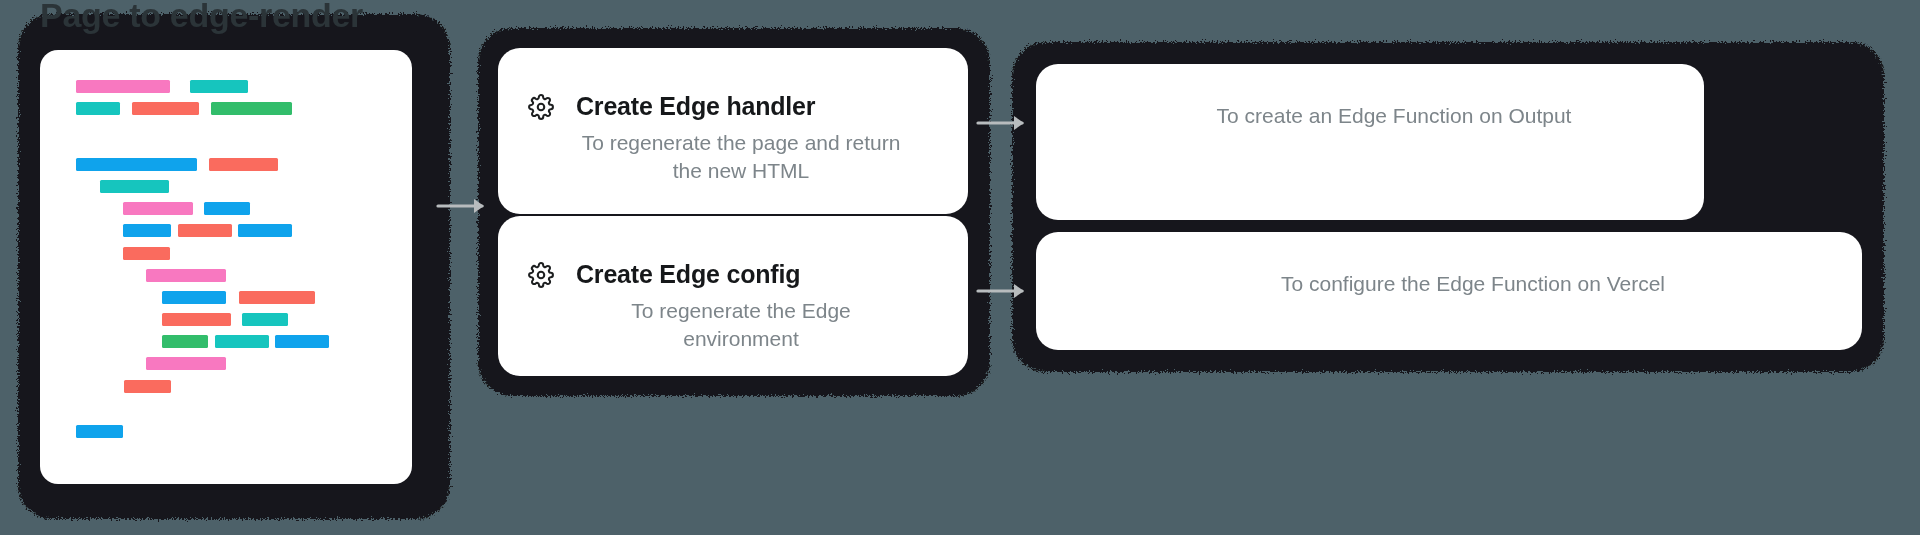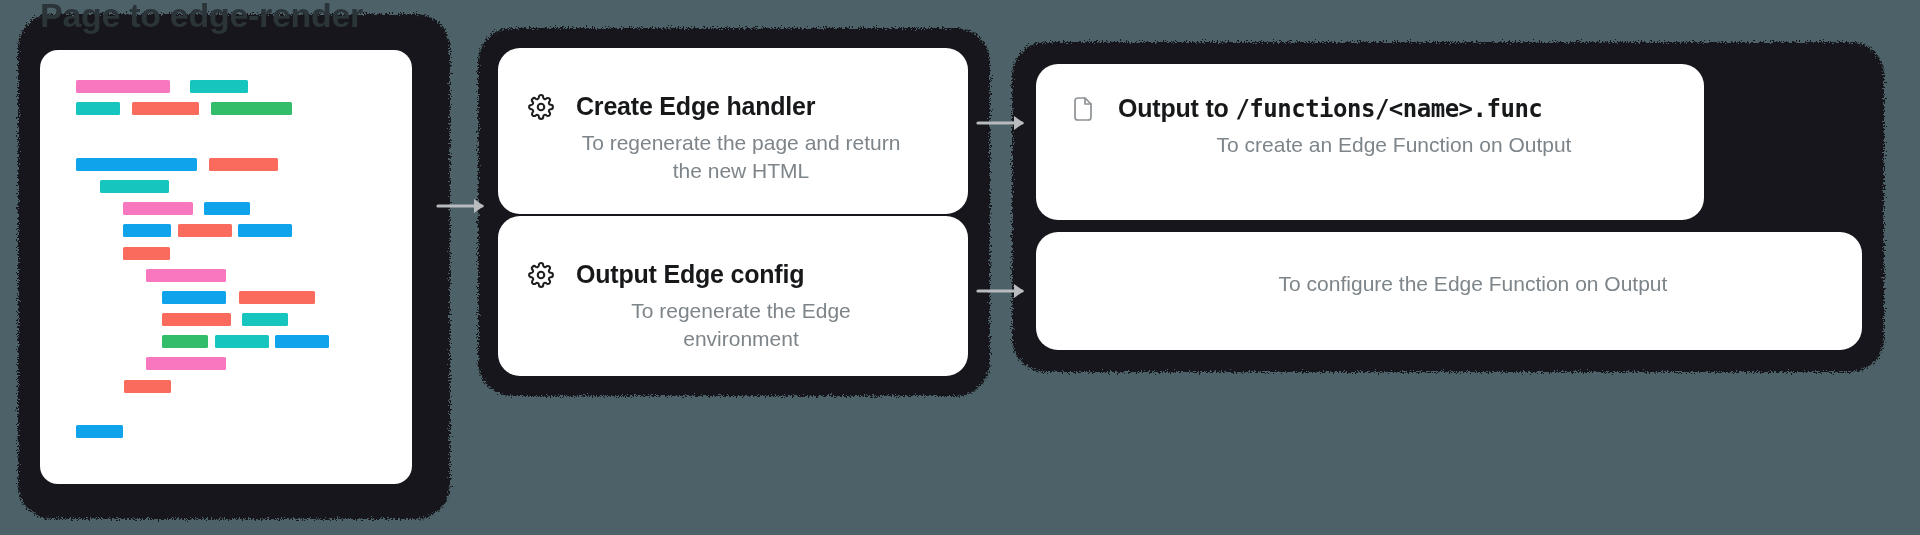--- a/index.html
+++ b/index.html
@@ -202,40 +202,31 @@
   </div>
 
   <div class="card mid m2">
     <div class="card-head">
       <span class="card-icon">
         <svg width="26" height="26" viewBox="0 0 24 24" fill="none" stroke="currentColor" stroke-width="1.9" stroke-linecap="round" stroke-linejoin="round">
           <circle cx="12" cy="12" r="3"></circle>
           <path d="M19.4 15a1.65 1.65 0 0 0 .33 1.82l.06.06a2 2 0 1 1-2.83 2.83l-.06-.06a1.65 1.65 0 0 0-1.82-.33 1.65 1.65 0 0 0-1 1.51V21a2 2 0 1 1-4 0v-.09A1.65 1.65 0 0 0 9 19.4a1.65 1.65 0 0 0-1.82.33l-.06.06a2 2 0 1 1-2.83-2.83l.06-.06a1.65 1.65 0 0 0 .33-1.82 1.65 1.65 0 0 0-1.51-1H3a2 2 0 1 1 0-4h.09A1.65 1.65 0 0 0 4.6 9a1.65 1.65 0 0 0-.33-1.82l-.06-.06a2 2 0 1 1 2.83-2.83l.06.06A1.65 1.65 0 0 0 9 4.6a1.65 1.65 0 0 0 1-1.51V3a2 2 0 1 1 4 0v.09a1.65 1.65 0 0 0 1 1.51 1.65 1.65 0 0 0 1.82-.33l.06-.06a2 2 0 1 1 2.83 2.83l-.06.06A1.65 1.65 0 0 0 19.4 9v0a1.65 1.65 0 0 0 1.51 1H21a2 2 0 1 1 0 4h-.09a1.65 1.65 0 0 0-1.51 1z"></path>
         </svg>
       </span>
-      <span class="card-title">Output Edge config</span>
+      <span class="card-title">Create Edge config</span>
     </div>
     <div class="card-sub">To regenerate the Edge environment</div>
   </div>
 
   <div class="card right r1">
-    <div class="card-head">
-      <span class="card-icon">
-        <svg width="24" height="26" viewBox="0 0 24 26" fill="none" stroke="#8d9295" stroke-width="1.7" stroke-linecap="round" stroke-linejoin="round">
-          <path d="M14 2H6.8A2.8 2.8 0 0 0 4 4.8v16.4A2.8 2.8 0 0 0 6.8 24h10.4A2.8 2.8 0 0 0 20 21.2V8z"></path>
-          <path d="M14 2v6h6"></path>
-        </svg>
-      </span>
-      <span class="card-title"><span>Output to </span><span class="mono">/functions/&lt;name&gt;.func</span></span>
-    </div>
     <div class="card-sub">To create an Edge Function on Output</div>
   </div>
 
   <div class="card right r2">
-    <div class="card-sub">To configure the Edge Function on Output</div>
+    <div class="card-sub">To configure the Edge Function on Vercel</div>
   </div>
 
   <div class="arrow a1">
     <svg width="56" height="20" viewBox="0 0 56 20" fill="none" stroke="currentColor" stroke-width="3.2" stroke-linecap="round" stroke-linejoin="round">
       <line x1="2" y1="10" x2="46" y2="10"></line>
       <polyline points="38,3 48,10 38,17" fill="currentColor" stroke="none"></polyline>
     </svg>
   </div>
   <div class="arrow a2">
     <svg width="56" height="20" viewBox="0 0 56 20" fill="none" stroke="currentColor" stroke-width="3.2" stroke-linecap="round" stroke-linejoin="round">

